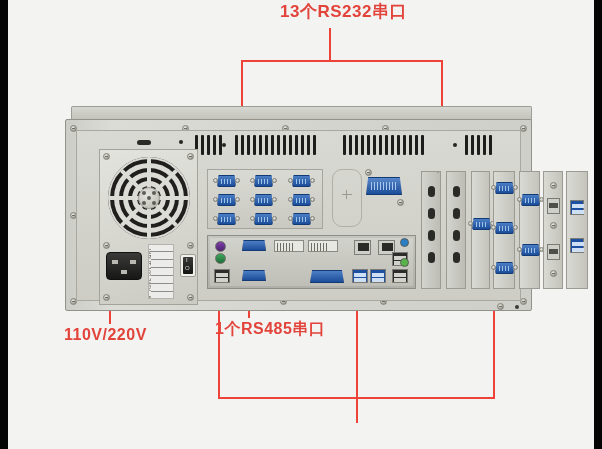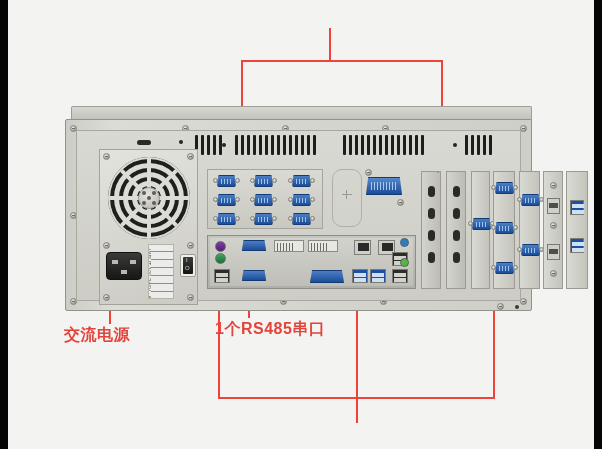--- a/index.html
+++ b/index.html
@@ -156,23 +156,24 @@
   .cardusb i{position:absolute;left:1px;top:4px;width:9px;height:5px;background:#4f4f4a;}
 </style>
 </head>
 <body>
 
 <div class="letterbox lb-left"></div>
 <div class="letterbox lb-right"></div>
 
 <div class="stage">
 
+  <div class="anno" id="anno-rs232">13个RS232串口</div>
 
   <div class="anno" id="anno-power">
-    <div>交流电源</div>
+    <div>110V/220V</div>
   </div>
 
   <div class="anno" id="anno-rs485">1个RS485串口</div>
 
 
   <div class="ln lnv" style="left:321px;top:28px;height:33px;"></div>
   <div class="ln lnh" style="left:233px;top:60px;width:202px;"></div>
   <div class="ln lnv" style="left:233px;top:60px;height:103px;"></div>
   <div class="ln lnv" style="left:433px;top:60px;height:103px;"></div>
   <div class="dot" style="left:226px;top:158px;"></div>

